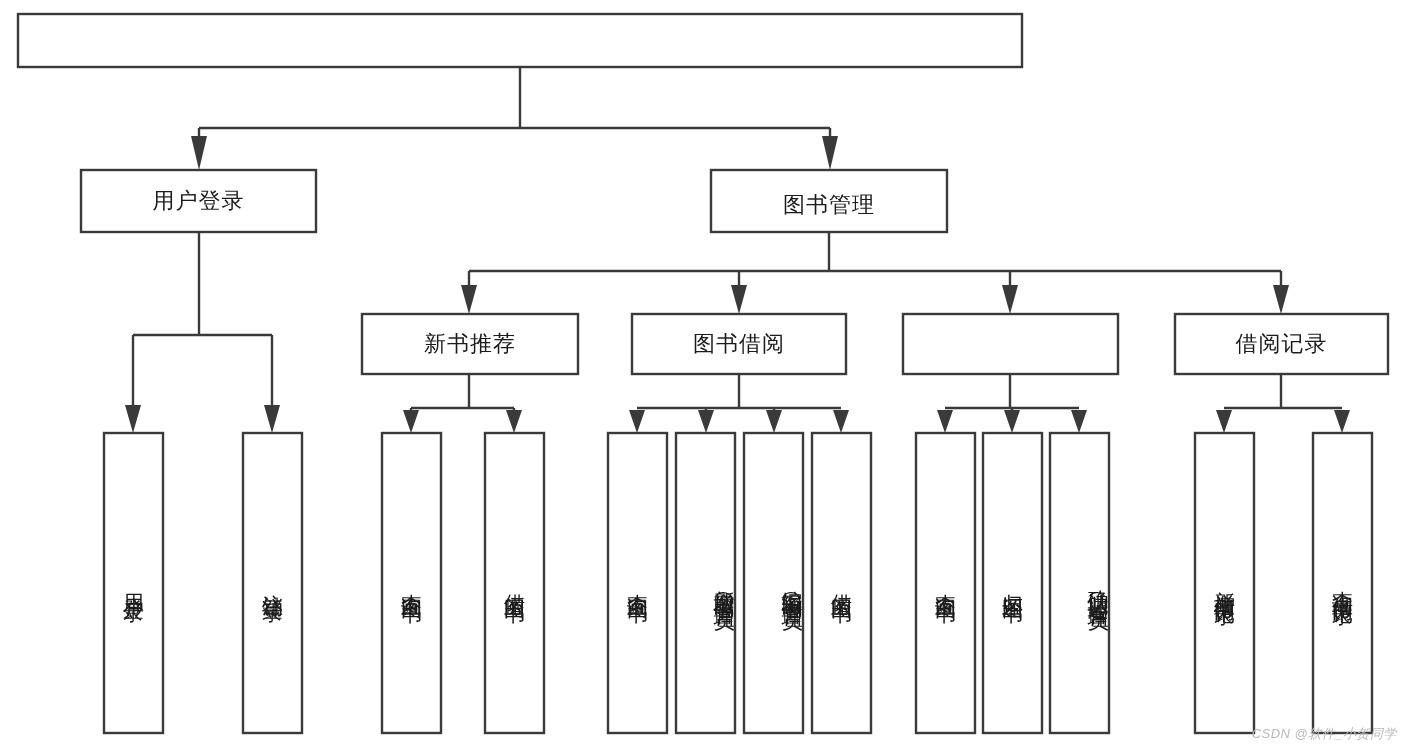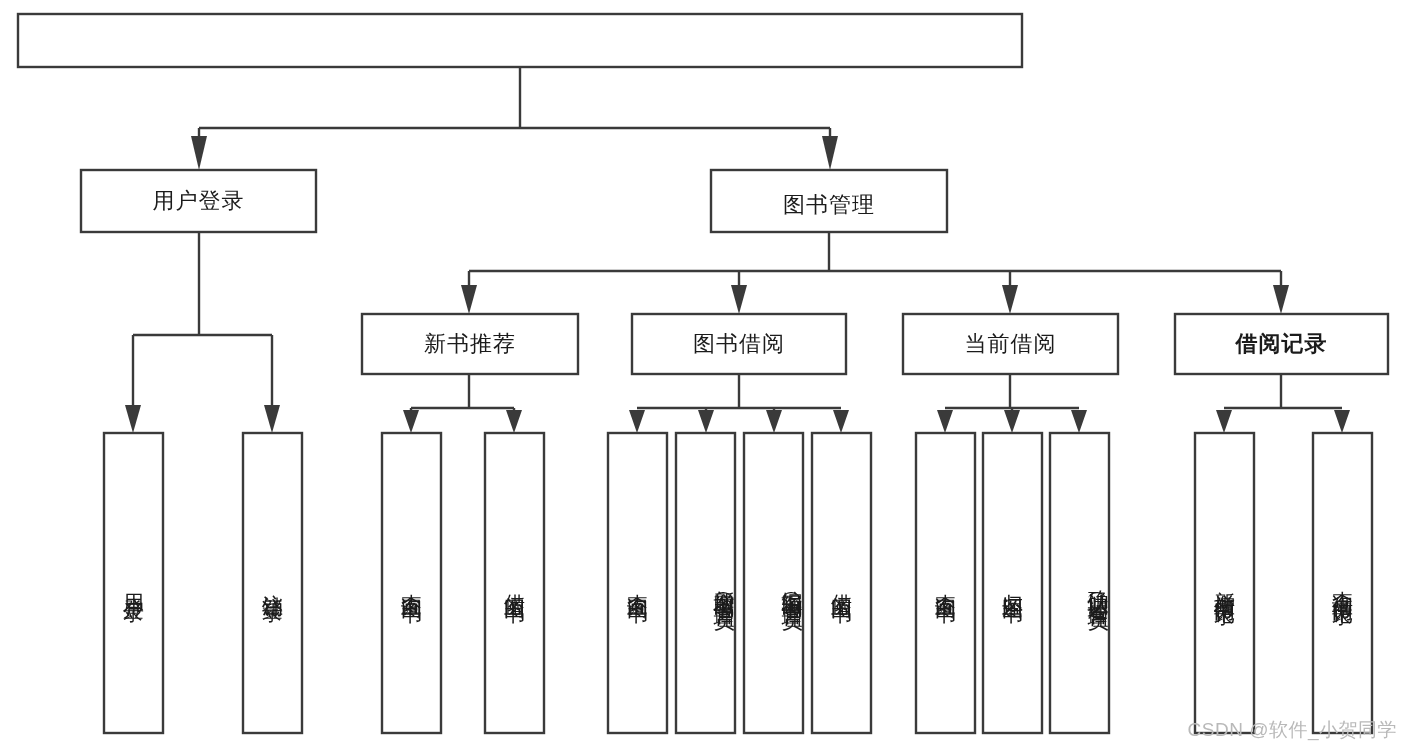--- a/index.html
+++ b/index.html
@@ -67,25 +67,26 @@
     letter-spacing: 1px;
     color: #1b1b1b;
     white-space: nowrap;
     pointer-events: none;
   }
   #watermark {
     position: absolute;
     right: 8px;
     bottom: 4px;
     font-family: "Liberation Sans", sans-serif;
-    font-size: 19px;
+    font-size: 13px;
     color: #b9b9b9;
     letter-spacing: 0.5px;
     white-space: nowrap;
     user-select: none;
+    font-style: italic;
   }
 </style>
 </head>
 <body>
 
 <div id="diagram-root">
 
   <svg id="tree-svg" viewBox="0 0 1405 747">
 
     <rect class="node-box" x="18" y="14" width="1004" height="53"></rect>
@@ -173,23 +174,22 @@
 
 
   <div class="horizontal-text-wrap" style="left:81px; top:170px; width:235px; height:62px;">用户登录</div>
 
   <div class="horizontal-text-wrap" style="left:711px; top:170px; width:236px; height:70px;">图书管理</div>
 
   <div class="horizontal-text-wrap" style="left:362px; top:314px; width:216px; height:60px;">新书推荐</div>
 
   <div class="horizontal-text-wrap" style="left:632px; top:314px; width:214px; height:60px;">图书借阅</div>
 
-  <div class="horizontal-text-wrap" style="left:903px; top:314px; width:215px; height:60px;">当前借阅</div>
-
-  <div class="horizontal-text-wrap" style="left:1175px; top:314px; width:213px; height:60px;font-weight:bold;">借阅记录</div>
+
+  <div class="horizontal-text-wrap" style="left:1175px; top:314px; width:213px; height:60px;">借阅记录</div>
 
   <div class="vertical-text-wrap" style="left:104px; top:433px; width:59px; height:300px;">用户登录</div>
   <div class="vertical-text-wrap" style="left:243px; top:433px; width:59px; height:300px;">注销登录</div>
 
   <div class="vertical-text-wrap" style="left:382px; top:433px; width:59px; height:300px;">查询图书</div>
   <div class="vertical-text-wrap" style="left:485px; top:433px; width:59px; height:300px;">借阅图书</div>
 
   <div class="vertical-text-wrap" style="left:608px; top:433px; width:59px; height:300px;">查询图书</div>
   <div class="vertical-text-wrap" style="left:676px; top:433px; width:59px; height:300px; align-items:flex-start; padding-top:6px; box-sizing:border-box;">新增图书（管理员）</div>
   <div class="vertical-text-wrap" style="left:744px; top:433px; width:59px; height:300px; align-items:flex-start; padding-top:6px; box-sizing:border-box;">编辑图书（管理员）</div>

